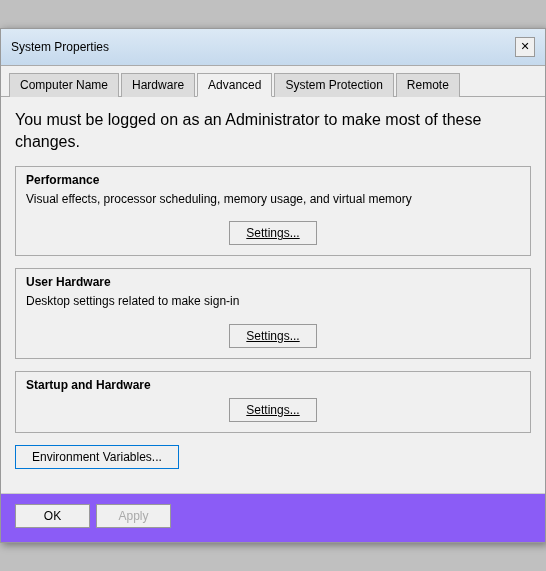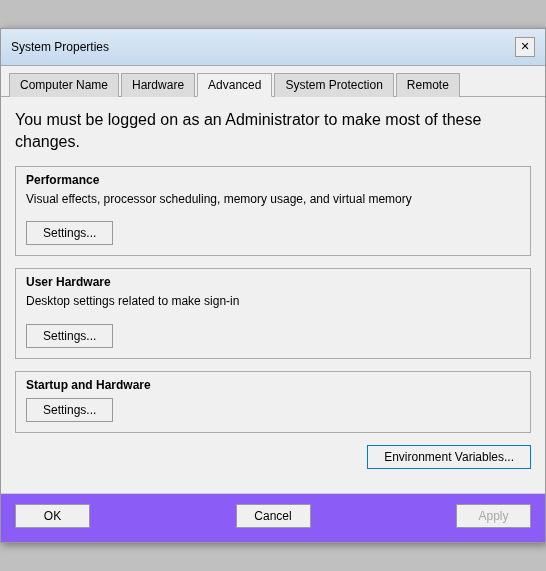--- a/index.html
+++ b/index.html
@@ -103,22 +103,23 @@
 
     .section-desc {
       font-size: 12px;
       color: #000;
       padding: 2px 10px 10px;
       line-height: 1.4;
     }
 
     .section-btn-row {
       display: flex;
-      justify-content: flex-start;
+      justify-content: center;
       padding: 4px 10px 10px;
+      text-decoration: underline;
     }
 
     .win-btn {
       padding: 4px 16px;
       background: #f0f0f0;
       border: 1px solid #999;
       font-size: 12px;
       cursor: pointer;
       min-width: 75px;
       text-align: center;
@@ -129,27 +130,27 @@
       color: #aaa;
       cursor: default;
     }
 
     .win-btn.primary-outline {
       border: 1px solid #0078d7;
     }
 
     .env-btn-row {
       display: flex;
-      justify-content: flex-end;
+      justify-content: flex-start;
       padding: 0 0 12px;
     }
 
     .footer-btn-row {
       display: flex;
-      justify-content: space-between;
+      justify-content: flex-start;
       gap: 6px;
       padding: 10px 14px 14px;
       border-top: 1px solid #ccc;
     }
   </style>
 </head>
 <body>
 
 <div class="window">
 
@@ -194,17 +195,16 @@
     </div>
 
     <div class="env-btn-row">
       <button class="win-btn primary-outline">Environment Variables...</button>
     </div>
 
   </div>
 
   <div class="footer-btn-row">
     <button class="win-btn">OK</button>
-    <button class="win-btn">Cancel</button>
     <button class="win-btn disabled">Apply</button>
   </div>
 
 </div>
 
 </body></html>

